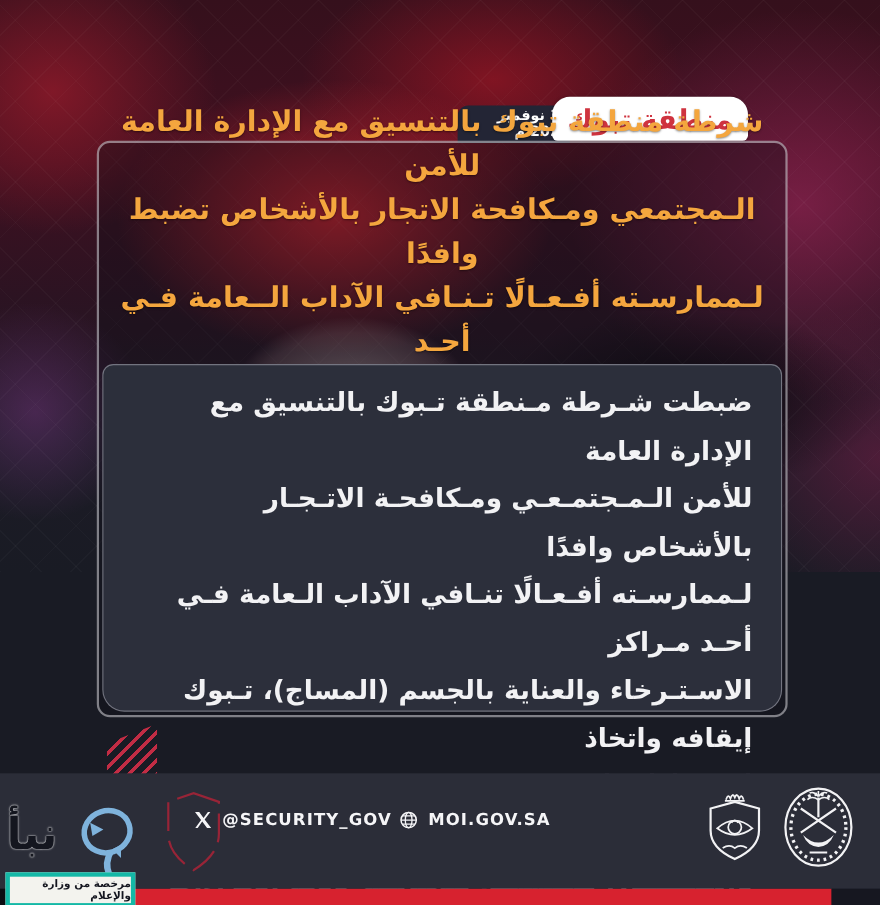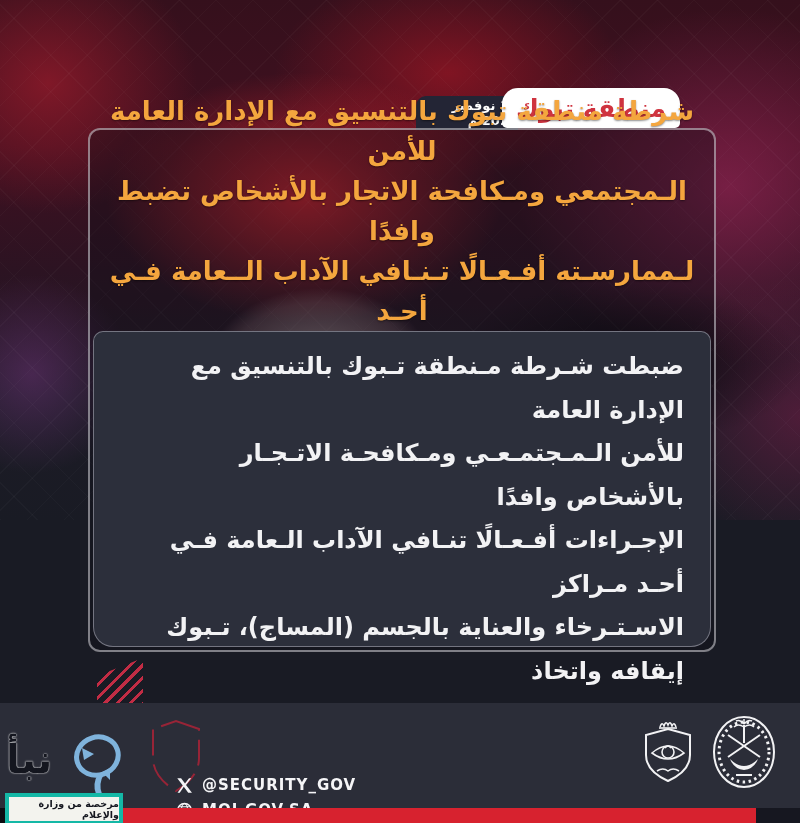--- a/index.html
+++ b/index.html
@@ -62,21 +62,21 @@
   }
   
   .hatch{
     position:absolute;left:97px;top:658px;width:46px;height:128px;
     background:repeating-linear-gradient(135deg,#c22c44 0 3px,transparent 3px 9px);
     clip-path:polygon(0 14%,100% 0,100% 86%,0 100%);
   }
   
   .footer{position:absolute;left:0;top:703px;width:800px;height:105px;background:#2b2d38;}
   .shield-outline{position:absolute;left:150px;top:15px;opacity:.95;}
-  .social{position:absolute;left:176px;top:33px;display:flex;flex-direction:column;gap:7px;margin-top:40px;}
+  .social{position:absolute;left:176px;top:33px;display:flex;flex-direction:row;gap:7px;}
   .social-row{display:flex;align-items:center;gap:9px;color:#f5f5f7;font-size:15px;font-weight:bold;letter-spacing:1px;direction:ltr;}
   .emblems{position:absolute;right:22px;top:10px;display:flex;align-items:center;gap:14px;}
   
   .bottom-strip{position:absolute;left:0;top:808px;width:800px;height:15px;display:flex;}
   .strip-black{width:100px;background:#0b0c11;}
   .strip-red{width:656px;background:#d7222f;}
   .strip-dark{flex:1;background:#161720;}
   
   .watermark{position:absolute;left:0px;top:730px;width:150px;height:85px;}
   .wm-text{
@@ -104,21 +104,21 @@
   <div class="main-card">
     <div class="headline">
       <div>شرطة منطقة تبوك بالتنسيق مع الإدارة العامة للأمن</div>
       <div>الـمجتمعي ومـكافحة الاتجار بالأشخاص تضبط وافدًا</div>
       <div>لـممارسـته أفـعـالًا تـنـافي الآداب الــعامة فـي أحـد</div>
       <div>مراكز الاسترخاء والعناية بالجسم (المساج).</div>
     </div>
     <div class="body-card">
       <div>ضبطت شـرطة مـنطقة تـبوك بالتنسيق مع الإدارة العامة</div>
       <div>للأمن الـمـجتمـعـي ومـكافحـة الاتـجـار بالأشخاص وافدًا</div>
-      <div>الإجـراءات أفـعـالًا تنـافي الآداب الـعامة فـي أحـد مـراكز</div>
+      <div>لـممارسـته أفـعـالًا تنـافي الآداب الـعامة فـي أحـد مـراكز</div>
       <div>الاسـتـرخاء والعناية بالجسم (المساج)، تـبوك إيقافه واتخاذ</div>
       <div>الإجـراءات الـنـظـامـيـة بـحـقه، وإحـالـته إلى الـنـيابة العامة،</div>
       <div>واستـكـمال تـطـبـيـق مـخـالفة لائحة الجزاءات البلدية على</div>
 
     </div>
   </div>
 
   <div class="hatch"></div>
 
   <div class="footer">

